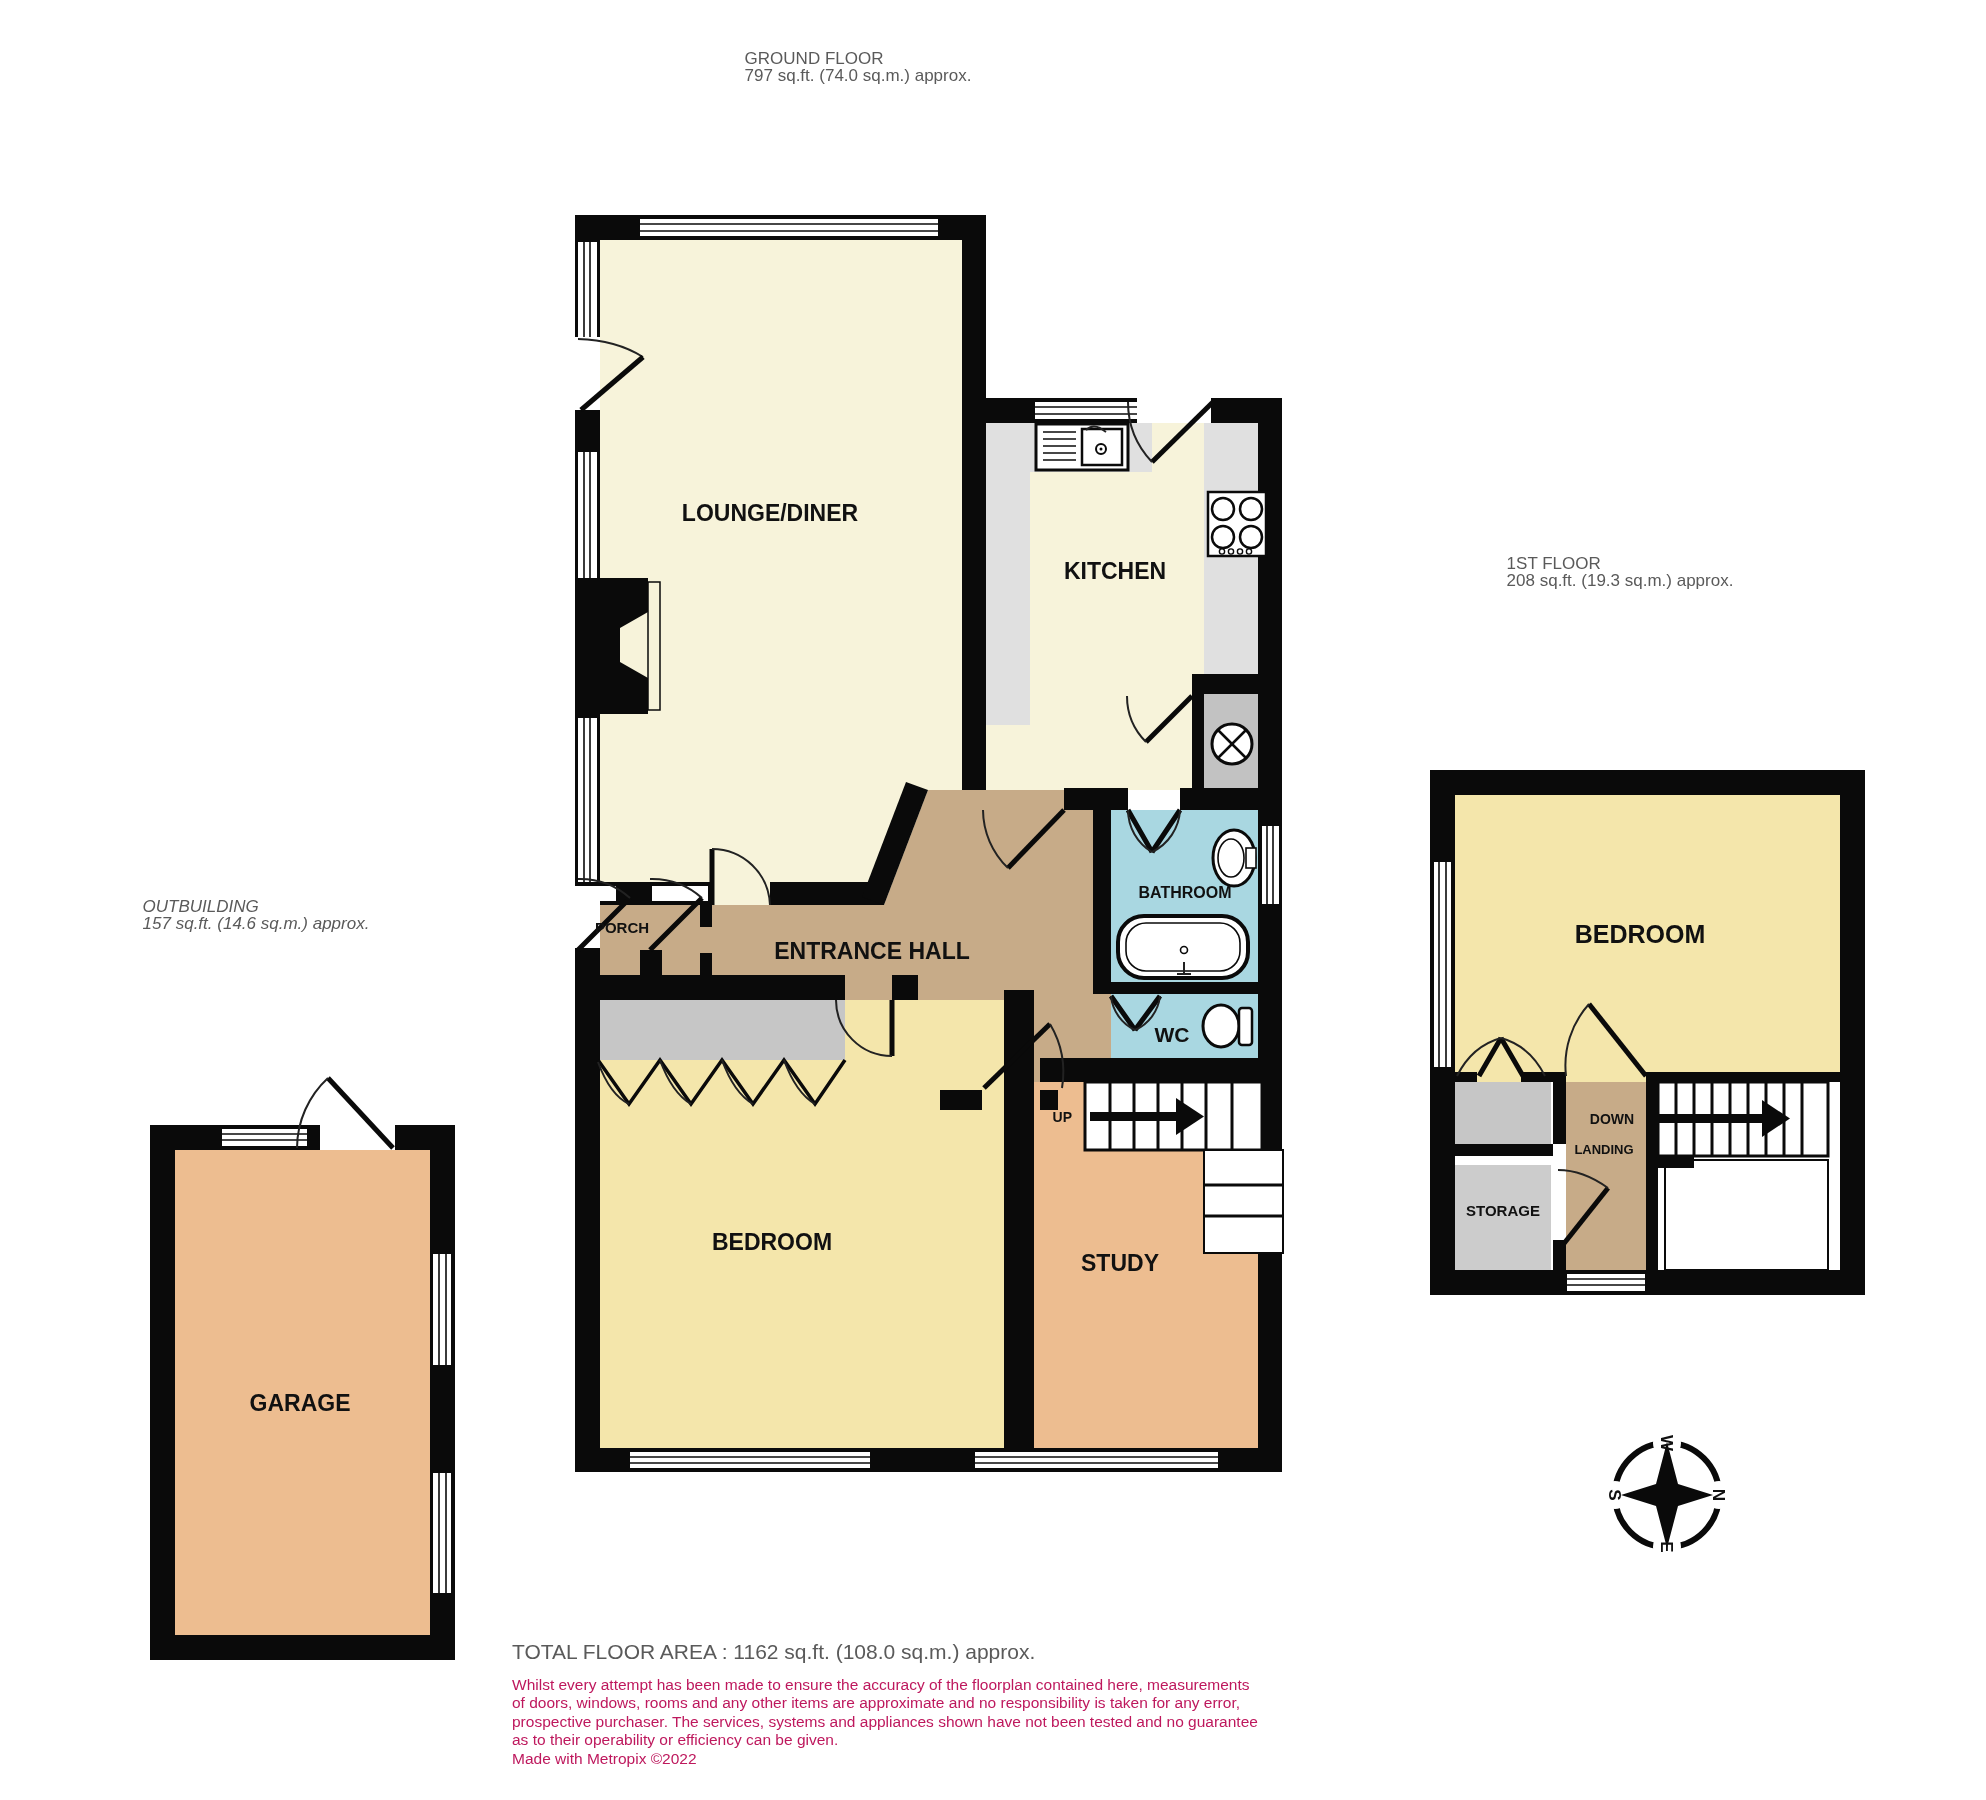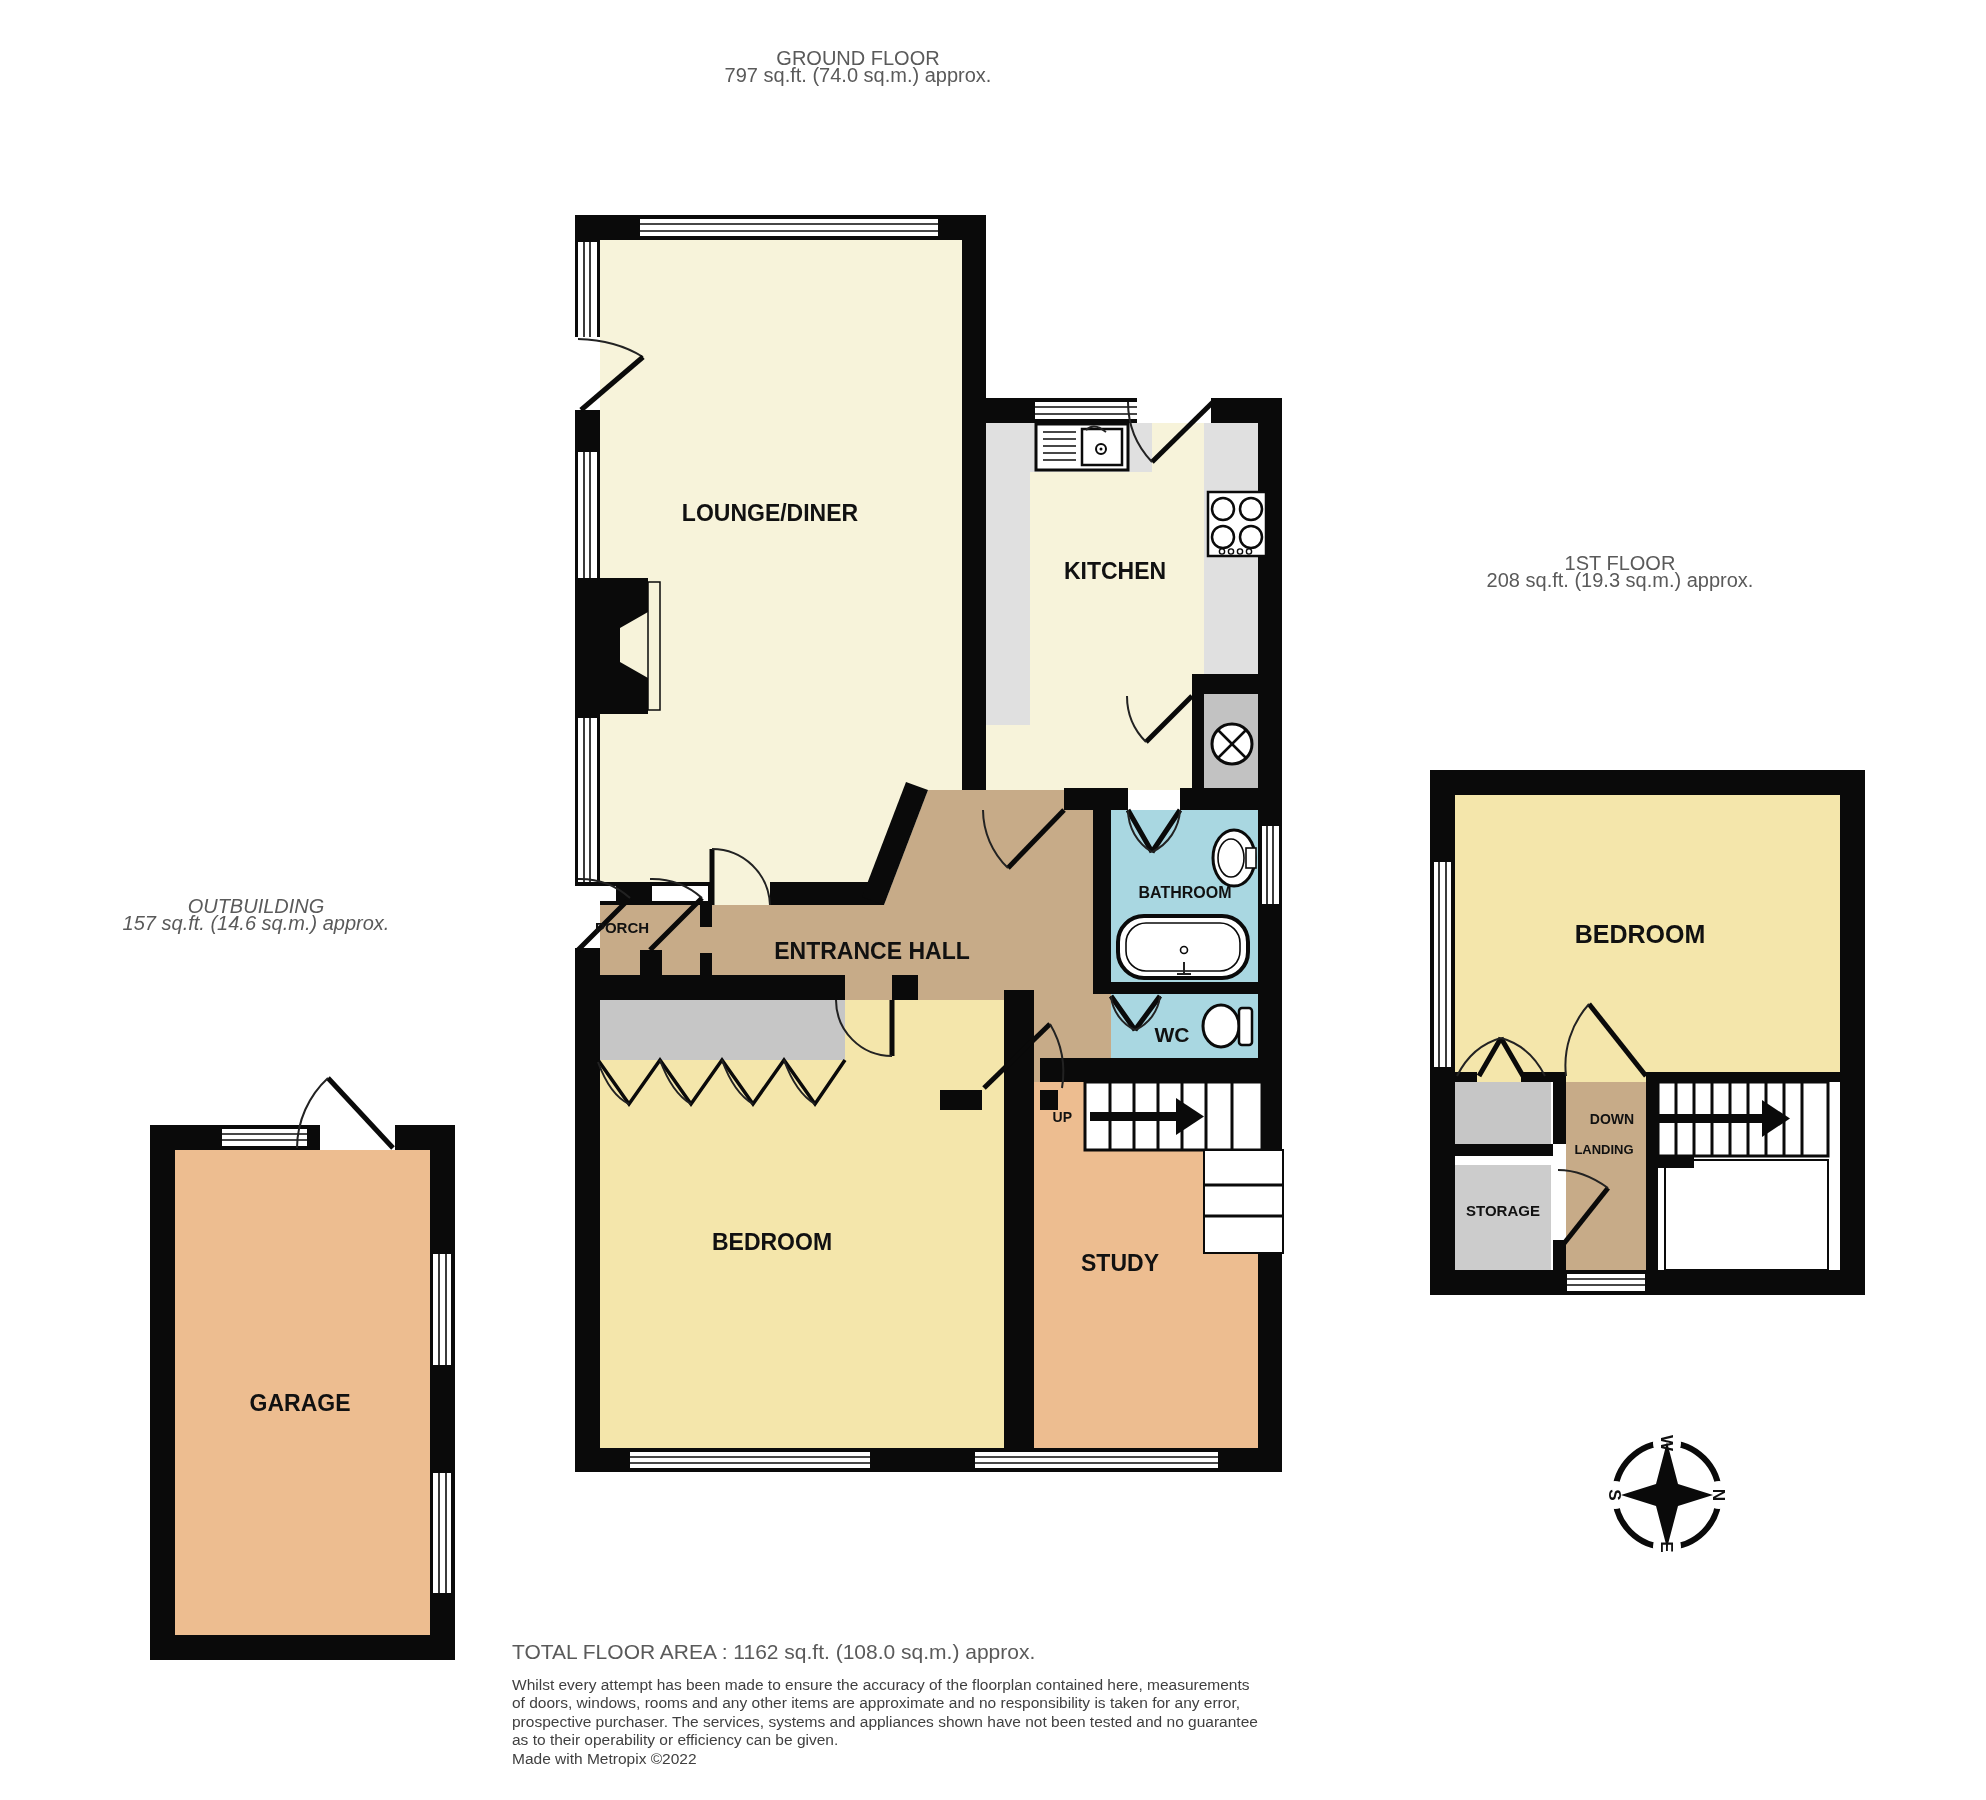--- a/index.html
+++ b/index.html
@@ -1,22 +1,22 @@
 <!DOCTYPE html>
 <html><head>
 <meta charset="utf-8">
 <style>
   html,body{margin:0;padding:0;background:#ffffff;}
   #canvas{position:relative;width:1986px;height:1800px;background:#ffffff;overflow:hidden;
           font-family:"Liberation Sans", sans-serif;}
-  .floor-hdr{position:absolute;transform:translateX(-50%);text-align:center;color:#5a5a5a;
-             font-size:20px;line-height:17px;white-space:nowrap;}
+  .floor-hdr{position:absolute;transform:translateX(-50%);color:#5a5a5a;
+             font-size:17px;line-height:17px;white-space:nowrap;}
   #footer{position:absolute;left:1062px;top:1640px;transform:translateX(-50%);text-align:left;width:1100px;}
   #footer .total{color:#5a5a5a;font-size:21px;margin-bottom:12px;}
-  #footer .disc{color:#404040;font-size:15.5px;line-height:18.4px;}
+  #footer .disc{color:#be185d;font-size:15.5px;line-height:18.4px;}
   svg text{font-family:"Liberation Sans", sans-serif;font-weight:bold;fill:#111111;}
   .wall{fill:#0a0a0a;}
   .win{fill:#ffffff;}
   .winline{stroke:#0a0a0a;stroke-width:1.6;}
   .fix{fill:#ffffff;stroke:#0a0a0a;}
   .arc{fill:none;stroke:#222222;stroke-width:2;}
   .leaf{stroke:#0a0a0a;stroke-width:5;fill:none;}
   .tread{stroke:#0a0a0a;stroke-width:3;}
 </style>
 </head>

